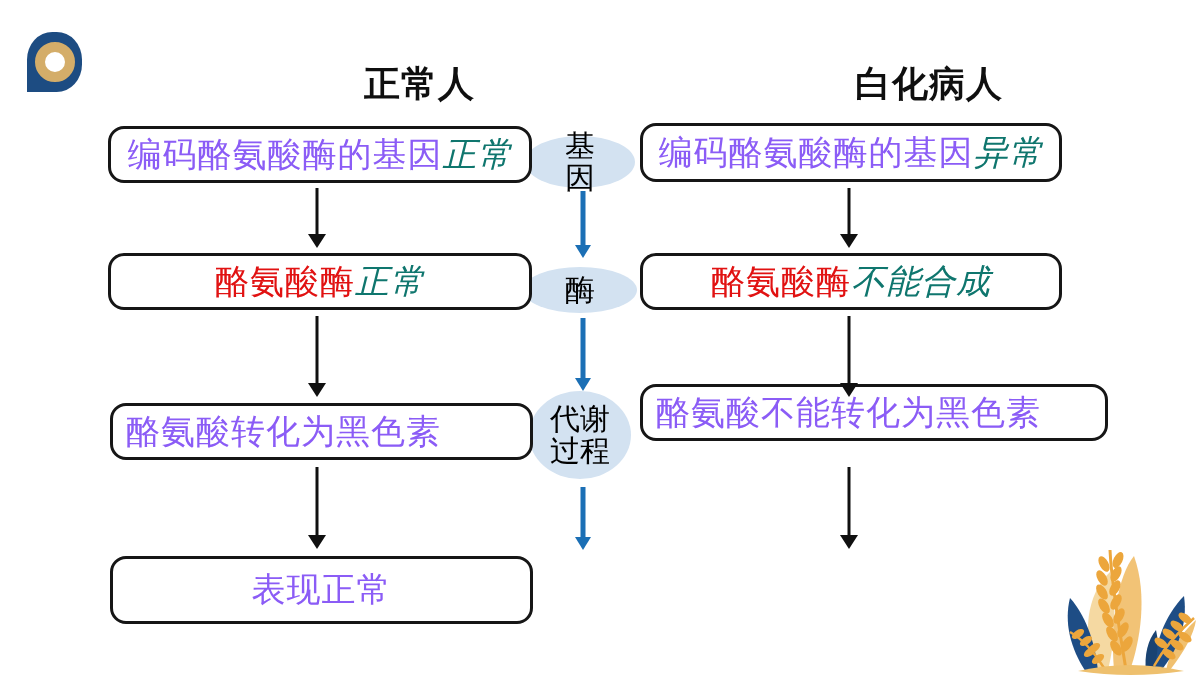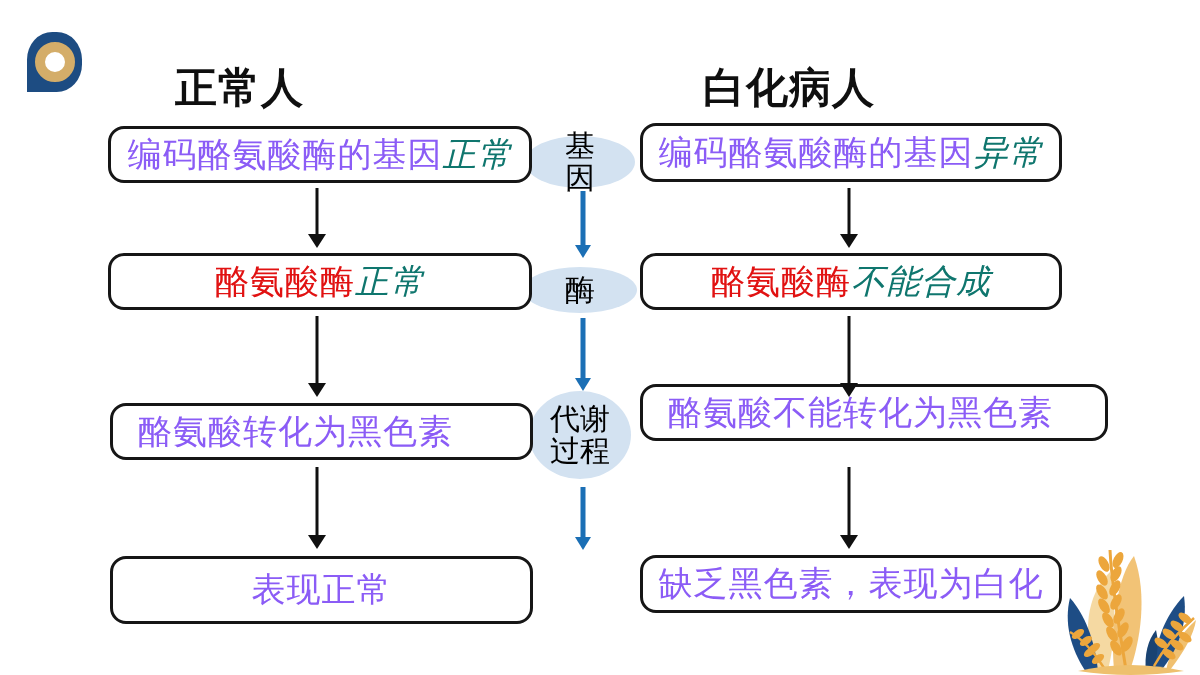--- a/index.html
+++ b/index.html
@@ -6,29 +6,29 @@
   .slide{
     position:relative;width:1200px;height:675px;background:#ffffff;overflow:hidden;
     font-family:"Liberation Sans", sans-serif;color:#0f0f0f;
   }
   
   .logo{position:absolute;left:27px;top:32px;width:55px;height:60px;
         background:#1d4c82;border-radius:46% 46% 46% 0;}
   .logo-ring{position:absolute;left:8px;top:10px;width:40px;height:40px;box-sizing:border-box;
         border-radius:50%;border:10px solid #d4ad69;background:#ffffff;}
   
-  .col-header{position:absolute;top:60px;width:300px;text-align:left;
-        font-size:42px;font-weight:600;color:#0f0f0f;letter-spacing:1px;}
+  .col-header{position:absolute;top:60px;width:300px;text-align:right;
+        font-size:36px;font-weight:600;color:#0f0f0f;letter-spacing:1px;}
   .col-header.left{left:175px;}
   .col-header.right{left:703px;}
   
   .fbox{position:absolute;background:#ffffff;border:3px solid #161616;border-radius:16px;
         box-sizing:border-box;display:flex;align-items:center;justify-content:center;
         font-size:34px;font-weight:500;letter-spacing:1px;z-index:2;white-space:nowrap;}
-  .fbox.left-text{justify-content:flex-start;padding-left:25px;}
+  .fbox.left-text{justify-content:flex-start;padding-left:13px;}
   .t-red{color:#e11212;}
   .t-blue{color:#0f766e;font-style:italic;}
   .t-black{color:#8b5cf6;}
   
   .stage{position:absolute;background:#d3e2f1;border-radius:50%;z-index:1;
         display:flex;align-items:center;justify-content:center;}
   .stage-label{font-size:30px;line-height:1.07;text-align:center;color:#000;font-weight:500;}
   .stage-label.v1{width:32px;word-break:break-all;}
   .stage-label.v2{width:64px;word-break:break-all;}
   
@@ -83,25 +83,20 @@
       <span class="t-blue">异常</span>
   </div>
   <div class="fbox" style="left:640px;top:253px;width:422px;height:57px">
     <span class="t-red">酪氨酸酶</span>
       <span class="t-black"></span>
       <span class="t-blue">不能合成</span>
   </div>
   <div class="fbox left-text" style="left:640px;top:384px;width:468px;height:57px">
     <span class="t-red"></span>
       <span class="t-black">酪氨酸不能转化为黑色素</span>
-      <span class="t-blue"></span>
-  </div>
-  <div class="fbox" style="left:640px;top:555px;width:422px;height:58px">
-    <span class="t-red"></span>
-      <span class="t-black">缺乏黑色素，表现为白化</span>
       <span class="t-blue"></span>
   </div>
 
   <div class="stage" style="left:525px;top:136px;width:110px;height:52px">
     <div class="stage-label v1">基因</div>
   </div>
   <div class="stage" style="left:523px;top:267px;width:114px;height:46px">
     <div class="stage-label">酶</div>
   </div>
   <div class="stage" style="left:529px;top:391px;width:102px;height:88px">

